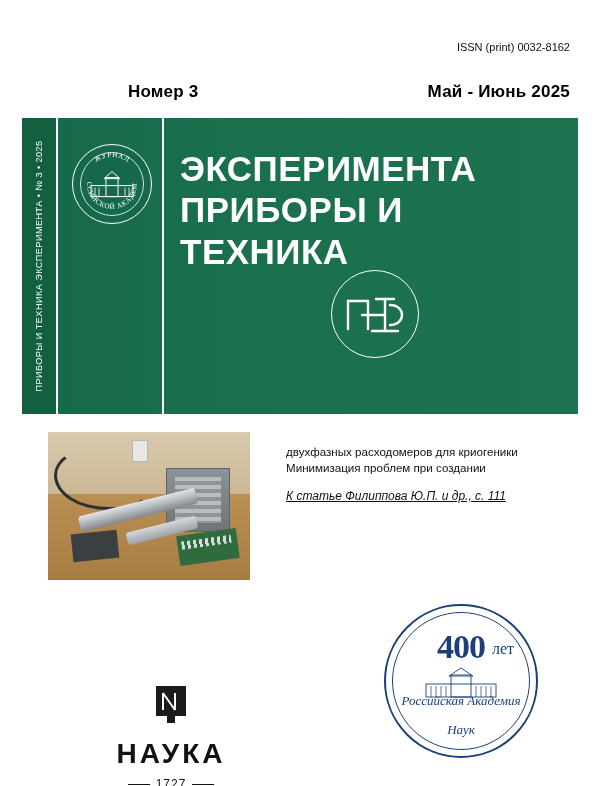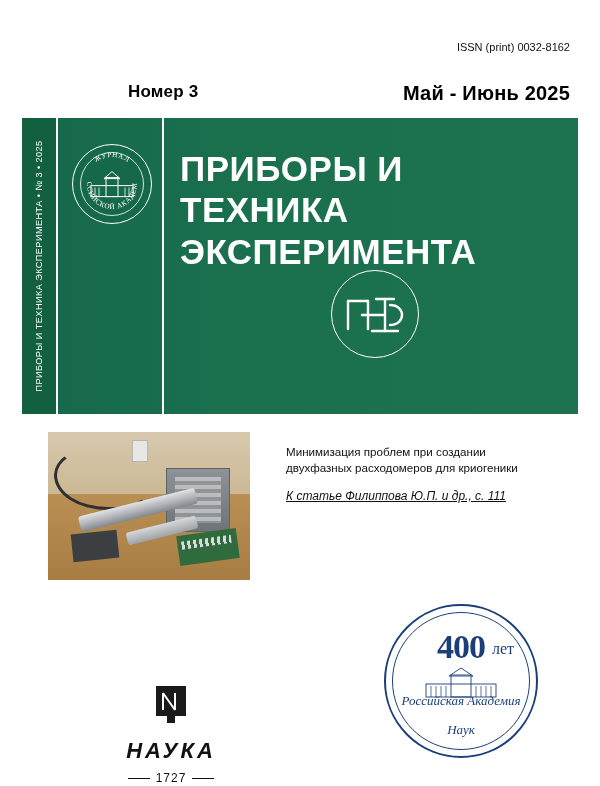--- a/index.html
+++ b/index.html
@@ -41,21 +41,21 @@
     top: 0;
     font-size: 17px;
     font-weight: bold;
     color: #000000;
     letter-spacing: .2px;
   }
   .issue-date {
     position: absolute;
     right: 30px;
     top: 0;
-    font-size: 20px;
+    font-size: 17px;
     font-weight: bold;
     color: #000000;
     letter-spacing: .2px;
     padding-left: 35px;
   }
 
   
   .green-band {
     position: absolute;
     left: 22px;
@@ -316,25 +316,24 @@
     top: 684px;
     width: 130px;
     text-align: center;
   }
   .pub-mark {
     width: 34px;
     height: 40px;
     margin: 0 auto 10px auto;
   }
   .pub-name {
-    font-size: 22px;
+    font-size: 28px;
     font-weight: bold;
     letter-spacing: 3px;
     color: #111111;
-    font-style: italic;
   }
   .pub-year {
     margin-top: 6px;
     font-size: 12px;
     color: #111111;
     letter-spacing: 1px;
   }
   .pub-year-wrap {
     display: flex;
     align-items: center;
@@ -384,22 +383,22 @@
           <line x1="6" y1="18" x2="6" y2="27" stroke="#ffffff" stroke-width="0.8"></line>
           <line x1="10" y1="18" x2="10" y2="27" stroke="#ffffff" stroke-width="0.8"></line>
           <line x1="36" y1="18" x2="36" y2="27" stroke="#ffffff" stroke-width="0.8"></line>
           <line x1="40" y1="18" x2="40" y2="27" stroke="#ffffff" stroke-width="0.8"></line>
         </svg>
       </div>
     </div>
 
     <div class="title-area">
       <div class="journal-title">
+        <div>ЭКСПЕРИМЕНТА</div>
         <div>ПРИБОРЫ И ТЕХНИКА</div>
-        <div>ЭКСПЕРИМЕНТА</div>
       </div>
 
       <div class="pte-monogram">
         <svg viewBox="0 0 86 86" width="86" height="86">
           <g fill="none" stroke="#ffffff" stroke-width="2.4" stroke-linecap="round">
             <path d="M 16 30 L 16 58"></path>
             <path d="M 16 30 L 36 30"></path>
             <path d="M 36 30 L 36 58"></path>
             <path d="M 30 44 L 52 44"></path>
             <path d="M 44 28 L 62 28"></path>
@@ -423,22 +422,22 @@
     <div class="tube"></div>
     <div class="tube2"></div>
     <div class="board">
       <div class="chips"></div>
     </div>
     <div class="blackbox"></div>
   </div>
 
   <div class="caption">
     <div class="caption-main">
+      <div>двухфазных расходомеров для криогеники</div>
       <div>Минимизация проблем при создании</div>
-      <div>двухфазных расходомеров для криогеники</div>
     </div>
     <div class="caption-ref">К статье Филиппова Ю.П. и др., с. 111</div>
   </div>
 
   <div class="anniv-seal">
     <div class="ring2"></div>
     <div class="anniv-300">400</div>
     <div class="anniv-let">лет</div>
     <svg class="anniv-bldg" viewBox="0 0 76 34">
       <rect x="3" y="18" width="70" height="13" fill="none" stroke="#1b3f78" stroke-width="0.9"></rect>

